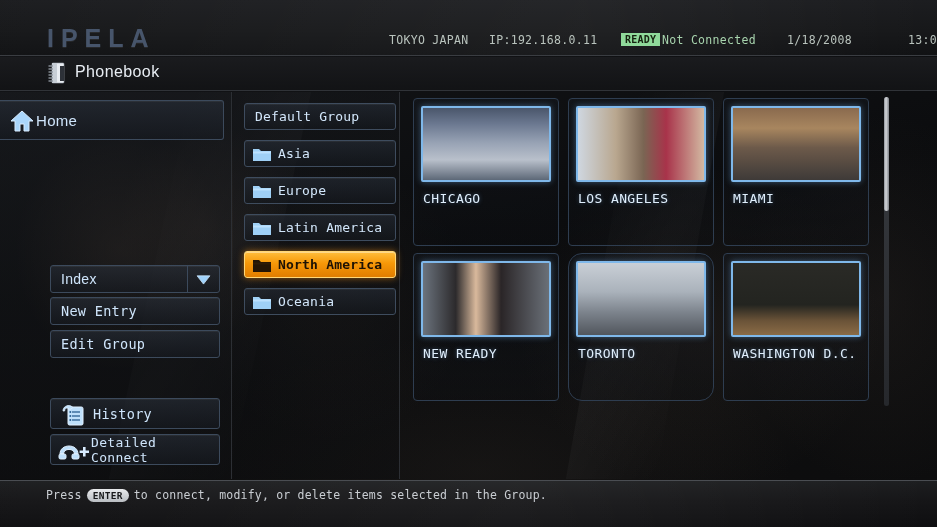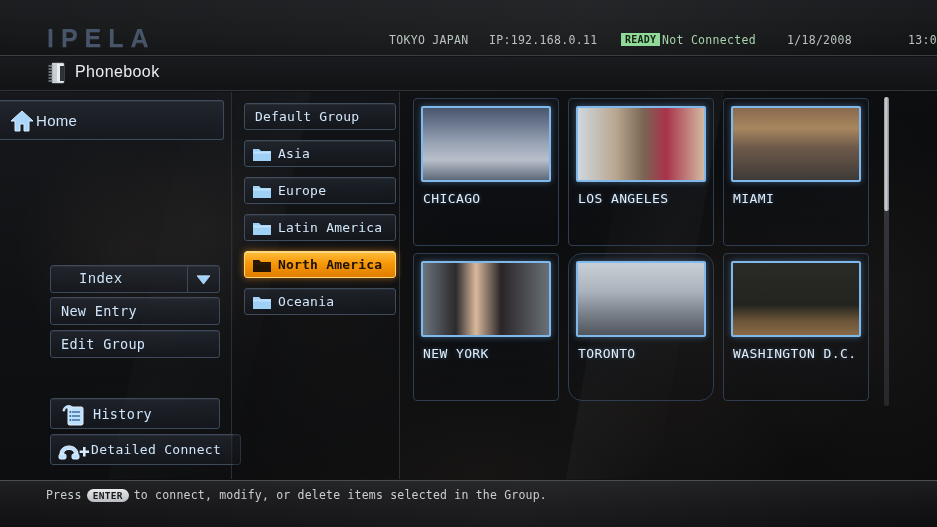--- a/index.html
+++ b/index.html
@@ -104,33 +104,33 @@
   }
   #btn-home{
     left:-2px; top:8px; width:226px; height:40px;
     border-left:none; border-radius:0 3px 3px 0;
     padding-left:38px;
     font-family:"Liberation Sans", sans-serif;
     font-size:15px;
   }
   #home-icon{ position:absolute; left:12px; top:9px; width:24px; height:22px; }
 
-  #btn-index{ left:50px; top:173px; width:170px; height:28px; padding-left:28px;
-              font-family:Liberation Mono, monospace; font-size:14px; }
+  #btn-index{ left:50px; top:173px; width:170px; height:28px; padding-left:10px;
+              font-family:Liberation Sans, sans-serif; font-size:14px; }
   #index-arrow{
     position:absolute; right:0; top:0; width:32px; height:100%;
     border-left:1px solid #3c4a5c;
     display:flex; align-items:center; justify-content:center;
   }
   #btn-newentry{ left:50px; top:205px; width:170px; height:28px; padding-left:10px; }
   #btn-editgroup{ left:50px; top:238px; width:170px; height:28px; padding-left:10px; }
 
   #btn-history{ left:50px; top:306px; width:170px; height:31px; padding-left:42px; }
   #hist-icon{ position:absolute; left:10px; top:5px; width:26px; height:22px; }
-  #btn-connect{ left:50px; top:342px; width:191px; height:31px; padding-left:40px; font-size:13px;align-items:center; }
+  #btn-connect{ left:50px; top:342px; width:170px; height:31px; padding-left:40px; font-size:13px;align-items:center; }
   #conn-icon{ position:absolute; left:6px; top:6px; width:32px; height:20px; }
 
   
   #grouplist{
     position:absolute; left:233px; top:92px; width:167px; height:387px;
     border-right:1px solid #2c2f34;
     background:linear-gradient(180deg, rgba(22,24,28,.4) 0%, rgba(12,13,15,.4) 100%);
   }
   .grp{
     position:absolute; left:11px; width:152px; height:27px;
@@ -366,21 +366,21 @@
       <div class="card" style="left: 322px; top: 6px;">
         <div class="thumb">
           <div class="px" style="background: linear-gradient(rgb(138, 106, 78) 0%, rgb(168, 134, 95) 28%, rgb(109, 90, 74) 55%, rgb(62, 58, 56) 100%), radial-gradient(circle at 30% 32%, rgb(230, 196, 166) 8%, transparent 9%), radial-gradient(circle at 60% 55%, rgb(217, 184, 152) 10%, transparent 11%), radial-gradient(circle at 82% 48%, rgb(203, 169, 140) 9%, transparent 10%);"></div>
         </div>
         <div class="cardlabel">MIAMI</div>
       </div>
       <div class="card" style="left: 12px; top: 161px;">
         <div class="thumb">
           <div class="px" style="background: linear-gradient(90deg, rgb(107, 115, 125) 0%, rgb(44, 42, 44) 26%, rgb(217, 185, 156) 42%, rgb(42, 37, 39) 62%, rgb(106, 112, 120) 100%), radial-gradient(circle at 18% 40%, rgb(227, 191, 158) 14%, transparent 15%), radial-gradient(circle at 45% 35%, rgb(240, 207, 177) 13%, transparent 14%);"></div>
         </div>
-        <div class="cardlabel">NEW YORK</div>
+        <div class="cardlabel">NEW READY</div>
       </div>
       <div class="card" style="left: 167px; top: 161px; border-radius: 14px;">
         <div class="thumb">
           <div class="px" style="background: linear-gradient(rgb(201, 207, 214) 0%, rgb(170, 178, 187) 40%, rgb(125, 132, 141) 68%, rgb(81, 86, 93) 100%), radial-gradient(circle at 22% 58%, rgb(176, 138, 110) 10%, transparent 11%), radial-gradient(circle at 46% 62%, rgb(141, 95, 77) 10%, transparent 11%), radial-gradient(circle at 78% 40%, rgb(125, 151, 173) 13%, transparent 14%);"></div>
         </div>
         <div class="cardlabel">TORONTO</div>
       </div>
       <div class="card" style="left: 322px; top: 161px;">
         <div class="thumb">
           <div class="px" style="background: linear-gradient(rgb(42, 42, 38) 0%, rgb(35, 36, 32) 58%, rgb(106, 83, 56) 80%, rgb(138, 107, 70) 100%), radial-gradient(circle at 50% 42%, rgb(220, 217, 212) 12%, transparent 13%), radial-gradient(circle at 20% 86%, rgb(192, 122, 85) 8%, transparent 9%), radial-gradient(circle at 75% 86%, rgb(85, 96, 108) 9%, transparent 10%);"></div>

